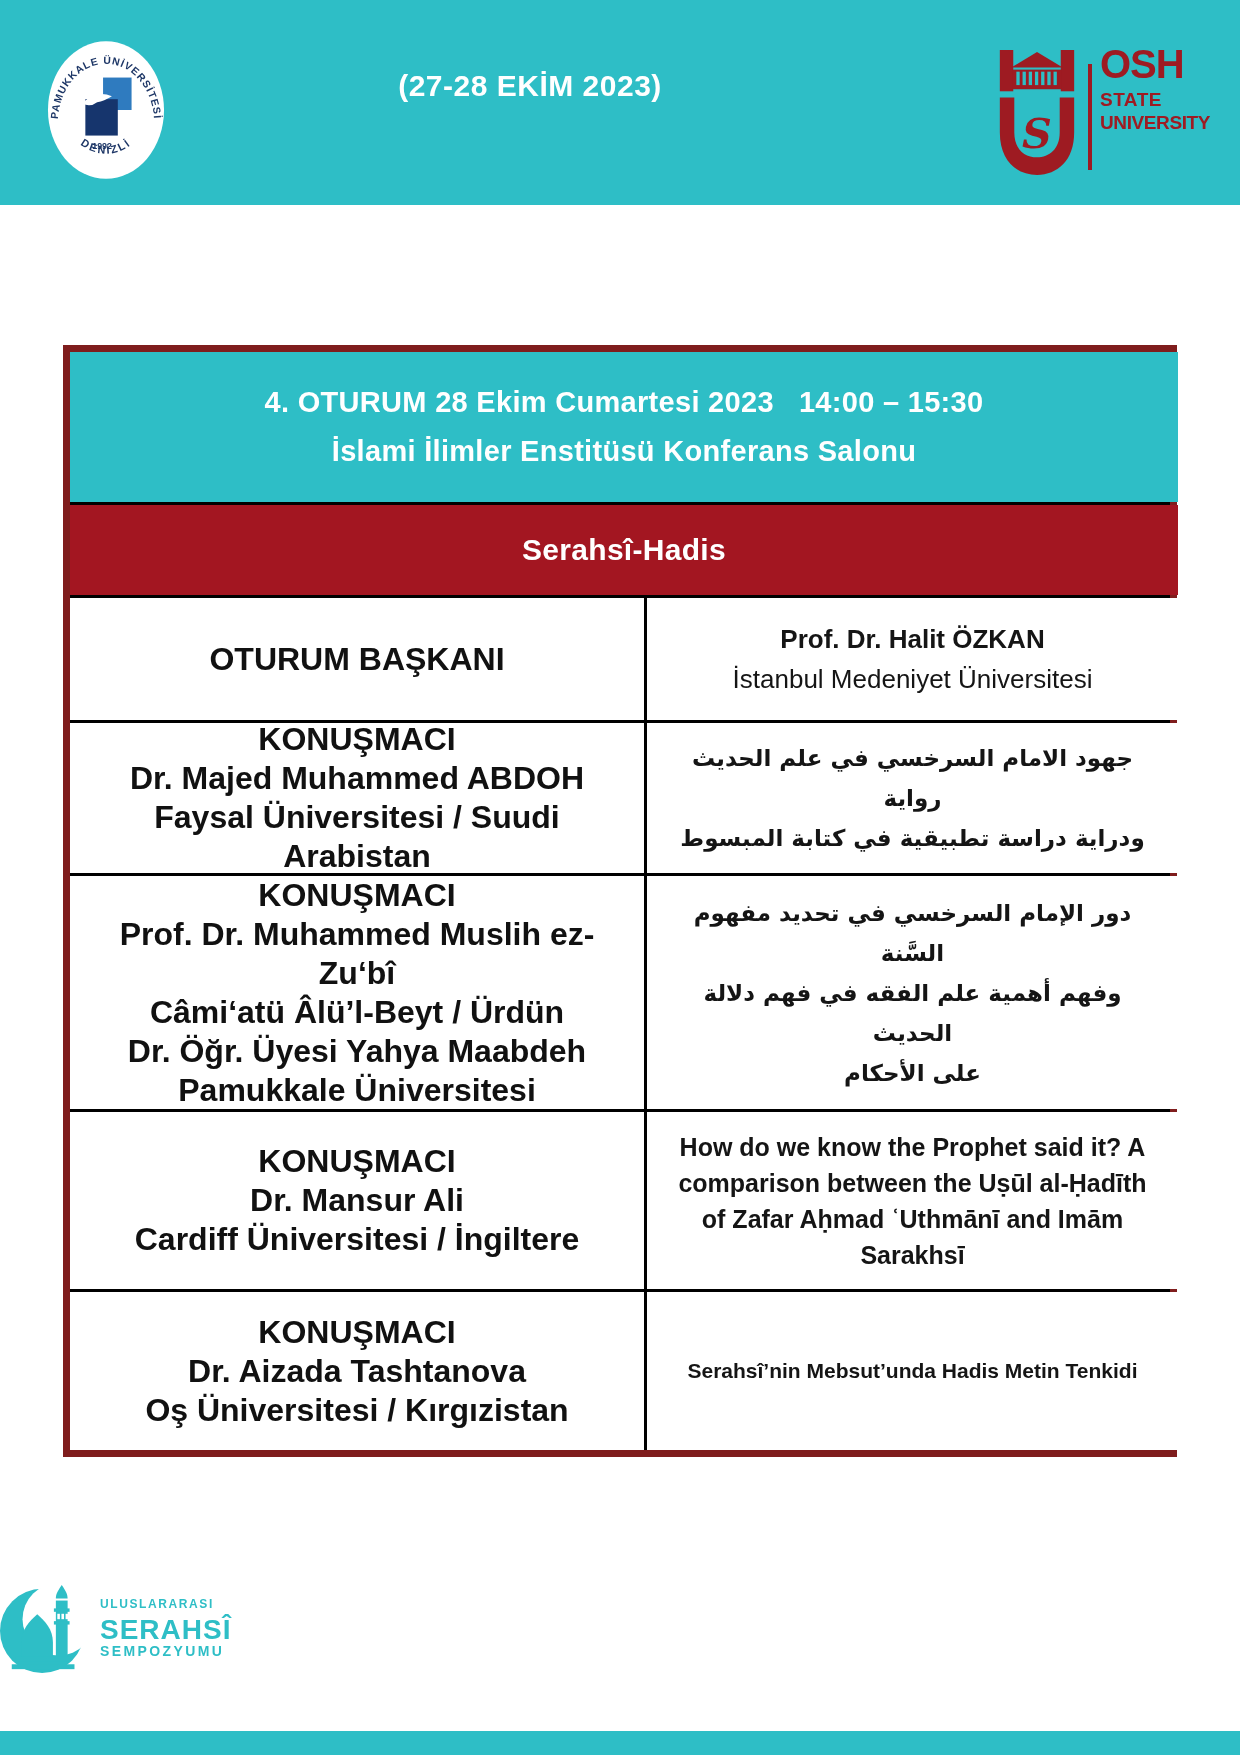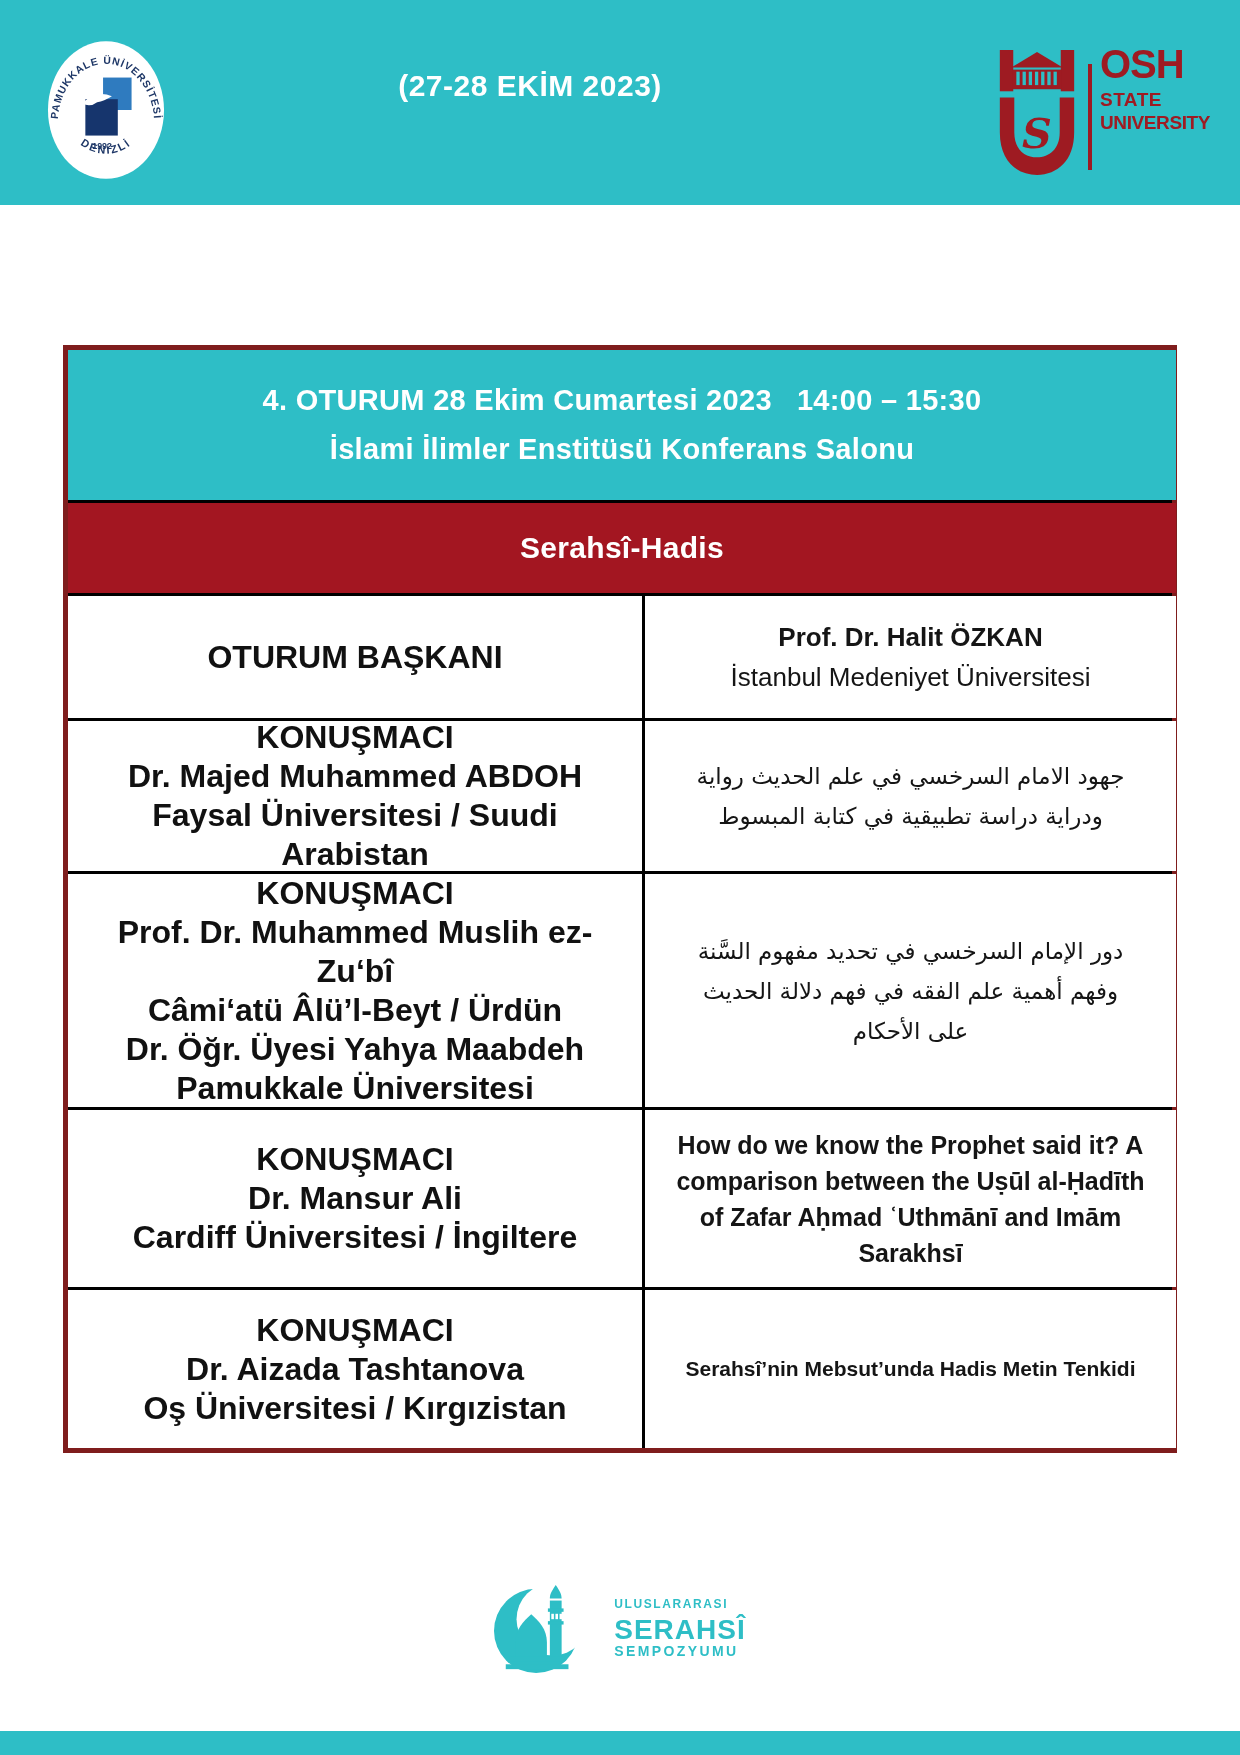--- a/index.html
+++ b/index.html
@@ -22,37 +22,37 @@
   .osh-sep{position:absolute;left:1088px;top:64px;width:4px;height:106px;background:var(--osh-red);}
   .osh-text{position:absolute;left:1100px;top:44px;color:var(--osh-red);font-weight:bold;line-height:1;}
   .osh-text .l1{font-size:40px;letter-spacing:-1px;line-height:40px;}
   .osh-text .l2{font-size:19px;letter-spacing:.5px;margin-top:6px;}
   .osh-text .l3{font-size:19px;letter-spacing:-.4px;margin-top:4px;}
 
   
   .tbl{position:absolute;left:63px;top:345px;width:1114px;box-sizing:border-box;
     display:grid;grid-template-columns:574px 531px;
     grid-template-rows:150px 90px 122px 150px 233px 177px 158px;
-    gap:3px;background:#000;border:5px solid #7f1d1d;}
+    gap:3px;background:#000;border:7px solid #7f1d1d;}
   .cell{background:#fff;display:flex;flex-direction:column;justify-content:center;
     align-items:center;text-align:center;}
   .span2{grid-column:1 / -1;}
   .th{background:var(--teal);color:#fff;font-weight:bold;font-size:29px;line-height:49px;letter-spacing:.3px;}
   .topic{background:var(--table-red);color:#fff;font-weight:bold;font-size:30px;letter-spacing:.3px;align-items:center;}
   .left-cell{font-weight:bold;font-size:32px;line-height:39px;color:#111;padding:0 12px;}
   .chair-name{font-weight:bold;font-size:26px;line-height:40px;}
   .chair-univ{font-weight:400;font-size:26px;line-height:40px;}
-  .arabic{direction:rtl;font-family:"DejaVu Sans",sans-serif;font-weight:normal;
+  .arabic{direction:rtl;font-family:"DejaVu Sans",sans-serif;font-weight:bold;
     font-size:23px;line-height:40px;padding:0 18px;}
   .paper-en{font-weight:bold;font-size:25px;line-height:36px;padding:0 28px;}
   .paper-tr{font-weight:bold;font-size:21px;line-height:36px;padding:0 40px;}
 
   
   .footer-logo{position:absolute;left:0;top:1578px;width:1240px;display:flex;
-    justify-content:center;align-items:center;gap:22px;}
+    justify-content:flex-start;align-items:center;gap:2px;}
   .mosque-icon{width:98px;height:100px;}
   .footer-text{color:var(--teal);font-weight:bold;text-align:left;line-height:1;}
   .footer-text .f1{font-size:12px;letter-spacing:1.6px;}
   .footer-text .f2{font-size:28px;letter-spacing:1px;margin-top:6px;}
   .footer-text .f3{font-size:14px;letter-spacing:2.4px;}
 
   .bottom-band{position:absolute;left:0;bottom:0;width:1240px;height:24px;background:var(--teal);}
 </style>
 </head>
 <body>

